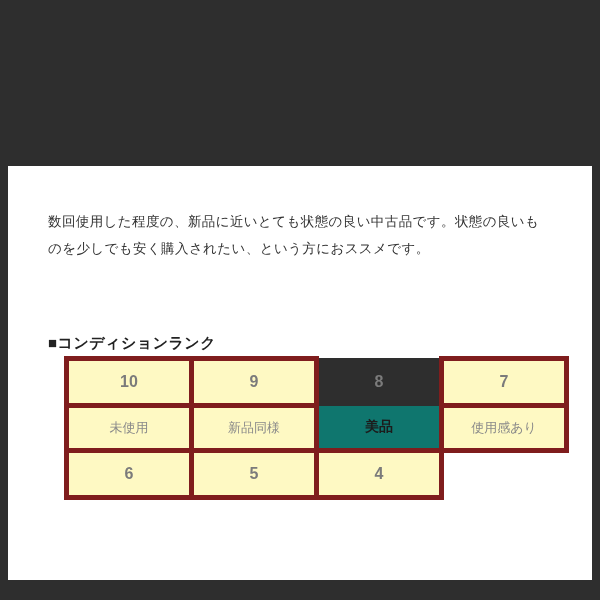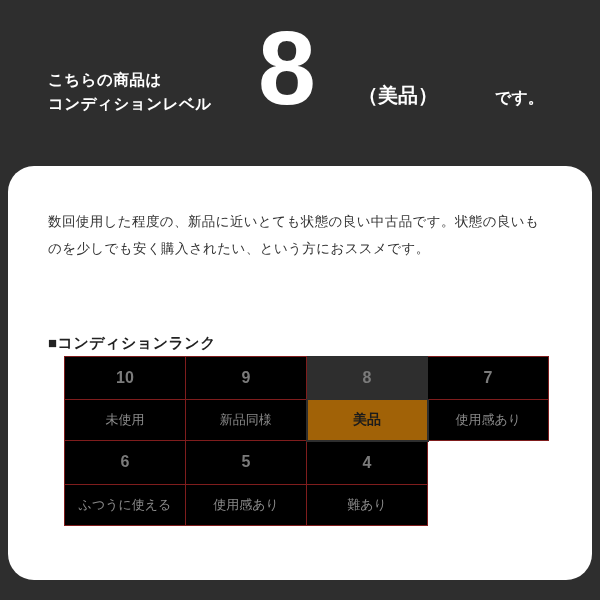--- a/index.html
+++ b/index.html
@@ -76,21 +76,20 @@
   }
   
   .panel {
     position: absolute;
     left: 8px;
     top: 166px;
     width: 584px;
     height: 414px;
     background: #ffffff;
     box-sizing: border-box;
-    border-radius: 26px;
   }
   .description {
     position: absolute;
     left: 40px;
     top: 42px;
     width: 500px;
     font-size: 13.5px;
     line-height: 2.0;
     color: #333333;
     letter-spacing: 0.4px;
@@ -112,22 +111,22 @@
     top: 190px;
     border-collapse: collapse;
     table-layout: fixed;
     width: 480px;
   }
   .rank-table td {
     width: 120px;
     height: 40px;
     text-align: center;
     vertical-align: middle;
-    border: 1px solid #7f1d1d;
-    background: #000000;
+    border: 5px solid #7f1d1d;
+    background: #fef9c3;
     color: #8a8a8a;
     font-size: 13px;
     padding: 0;
   }
   .rank-table tr.num-row td {
     font-size: 16px;
     font-weight: bold;
     color: #7b7b7b;
     height: 42px;
   }
@@ -136,45 +135,34 @@
     border: none;
   }
   
   .rank-table td.hl-num {
     background: #2e2e2e;
     color: #ffffff;
     border: 1px solid #2e2e2e;
     border-bottom: none;
   }
   .rank-table td.hl-label {
-    background: #a16207;
+    background: #0f766e;
     color: #1c1c1c;
     font-weight: bold;
     border: 2px solid #2e2e2e;
     border-top: none;
     font-size: 14px;
     margin-top: 12px;
   }
 </style>
 </head>
 <body>
 
 <div class="page">
 
-  <div class="header">
-    <div class="header-inner">
-      <div class="header-lead">
-        <div>こちらの商品は</div>
-        <div>コンディションレベル</div>
-      </div>
-      <div class="big-number">8</div>
-      <div class="grade-word">（美品）</div>
-      <div class="header-tail">です。</div>
-    </div>
-  </div>
 
   <div class="panel">
     <div class="description">数回使用した程度の、新品に近いとても状態の良い中古品です。状態の良いものを少しでも安く購入されたい、という方におススメです。</div>
     <div class="section-title">■コンディションランク</div>
 
     <table class="rank-table">
       <tbody>
         <tr class="num-row">
           <td>10</td>
           <td>9</td>
@@ -186,23 +174,17 @@
           <td>新品同様</td>
           <td class="hl-label">美品</td>
           <td>使用感あり</td>
         </tr>
         <tr class="num-row">
           <td>6</td>
           <td>5</td>
           <td>4</td>
           <td class="empty"></td>
         </tr>
-        <tr class="label-row">
-          <td>ふつうに使える</td>
-          <td>使用感あり</td>
-          <td>難あり</td>
-          <td class="empty"></td>
-        </tr>
       </tbody>
     </table>
   </div>
 
 </div>
 
 </body></html>

